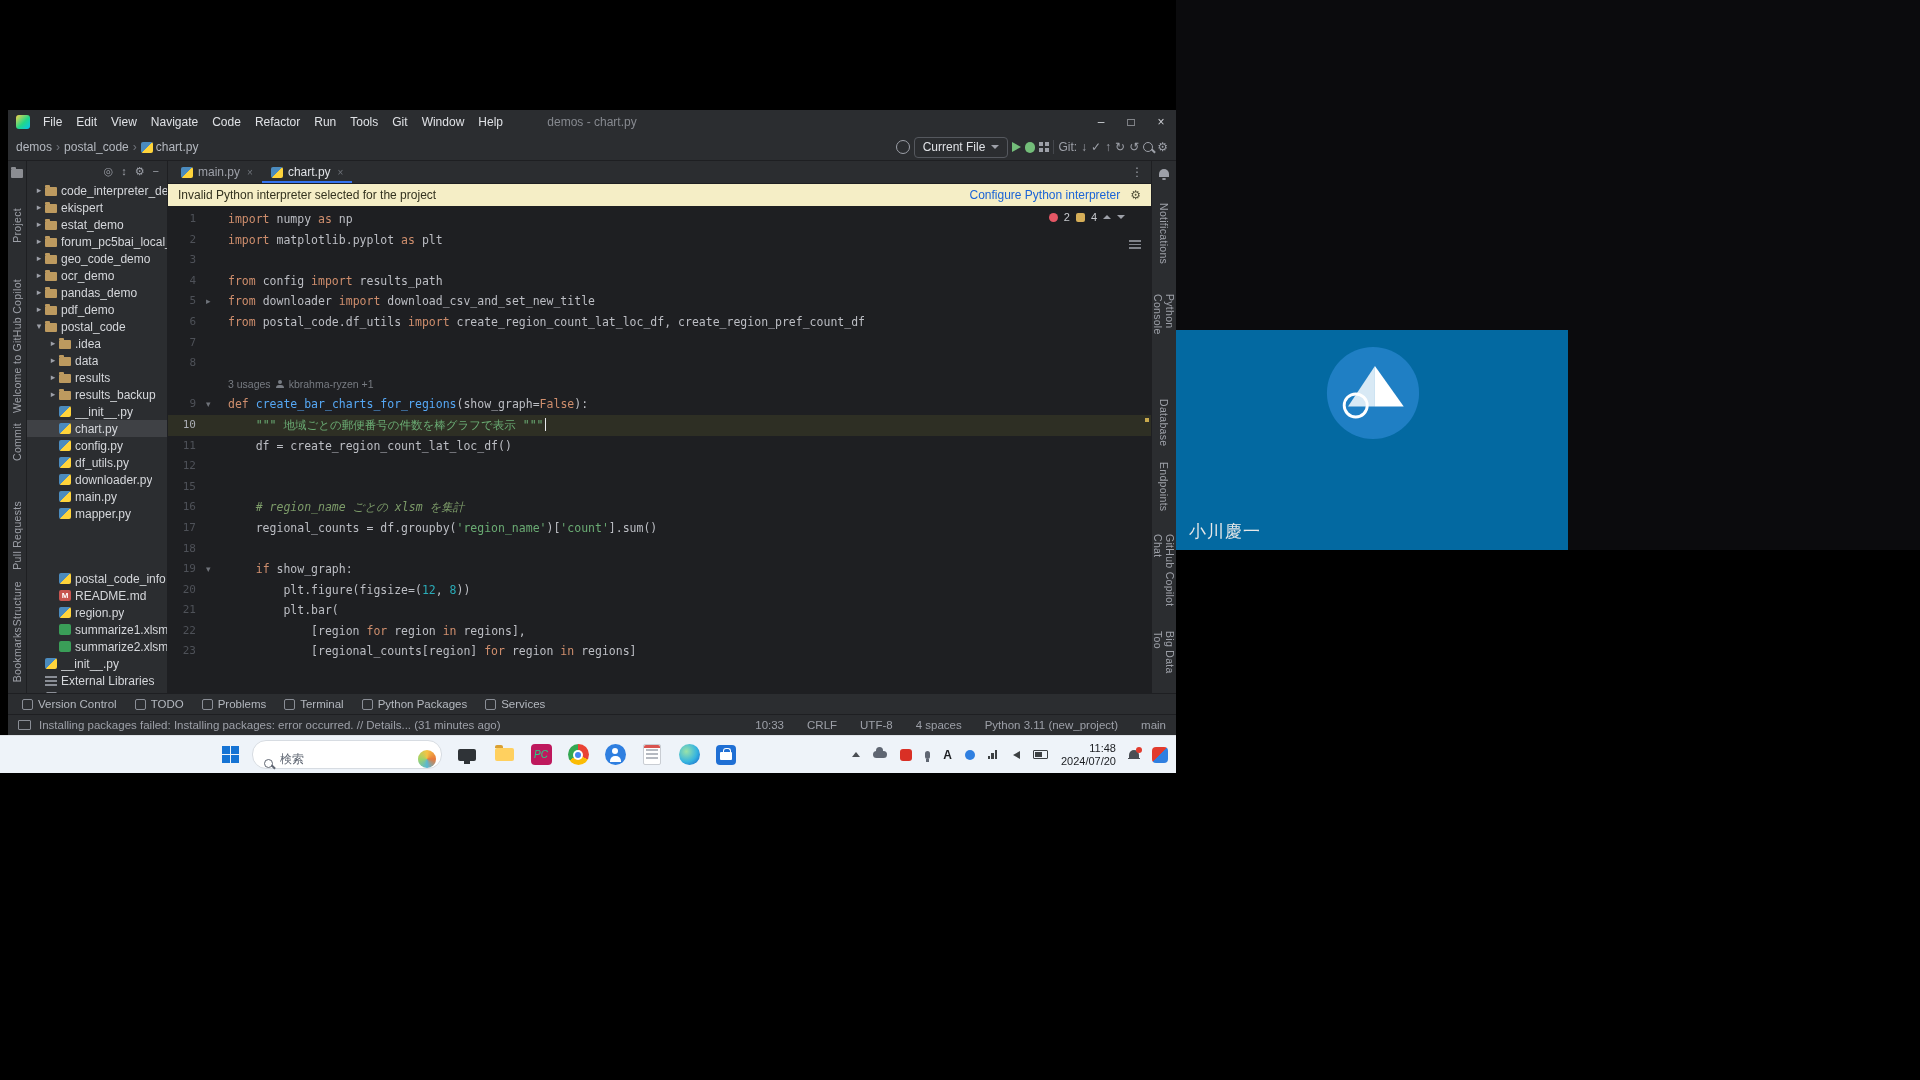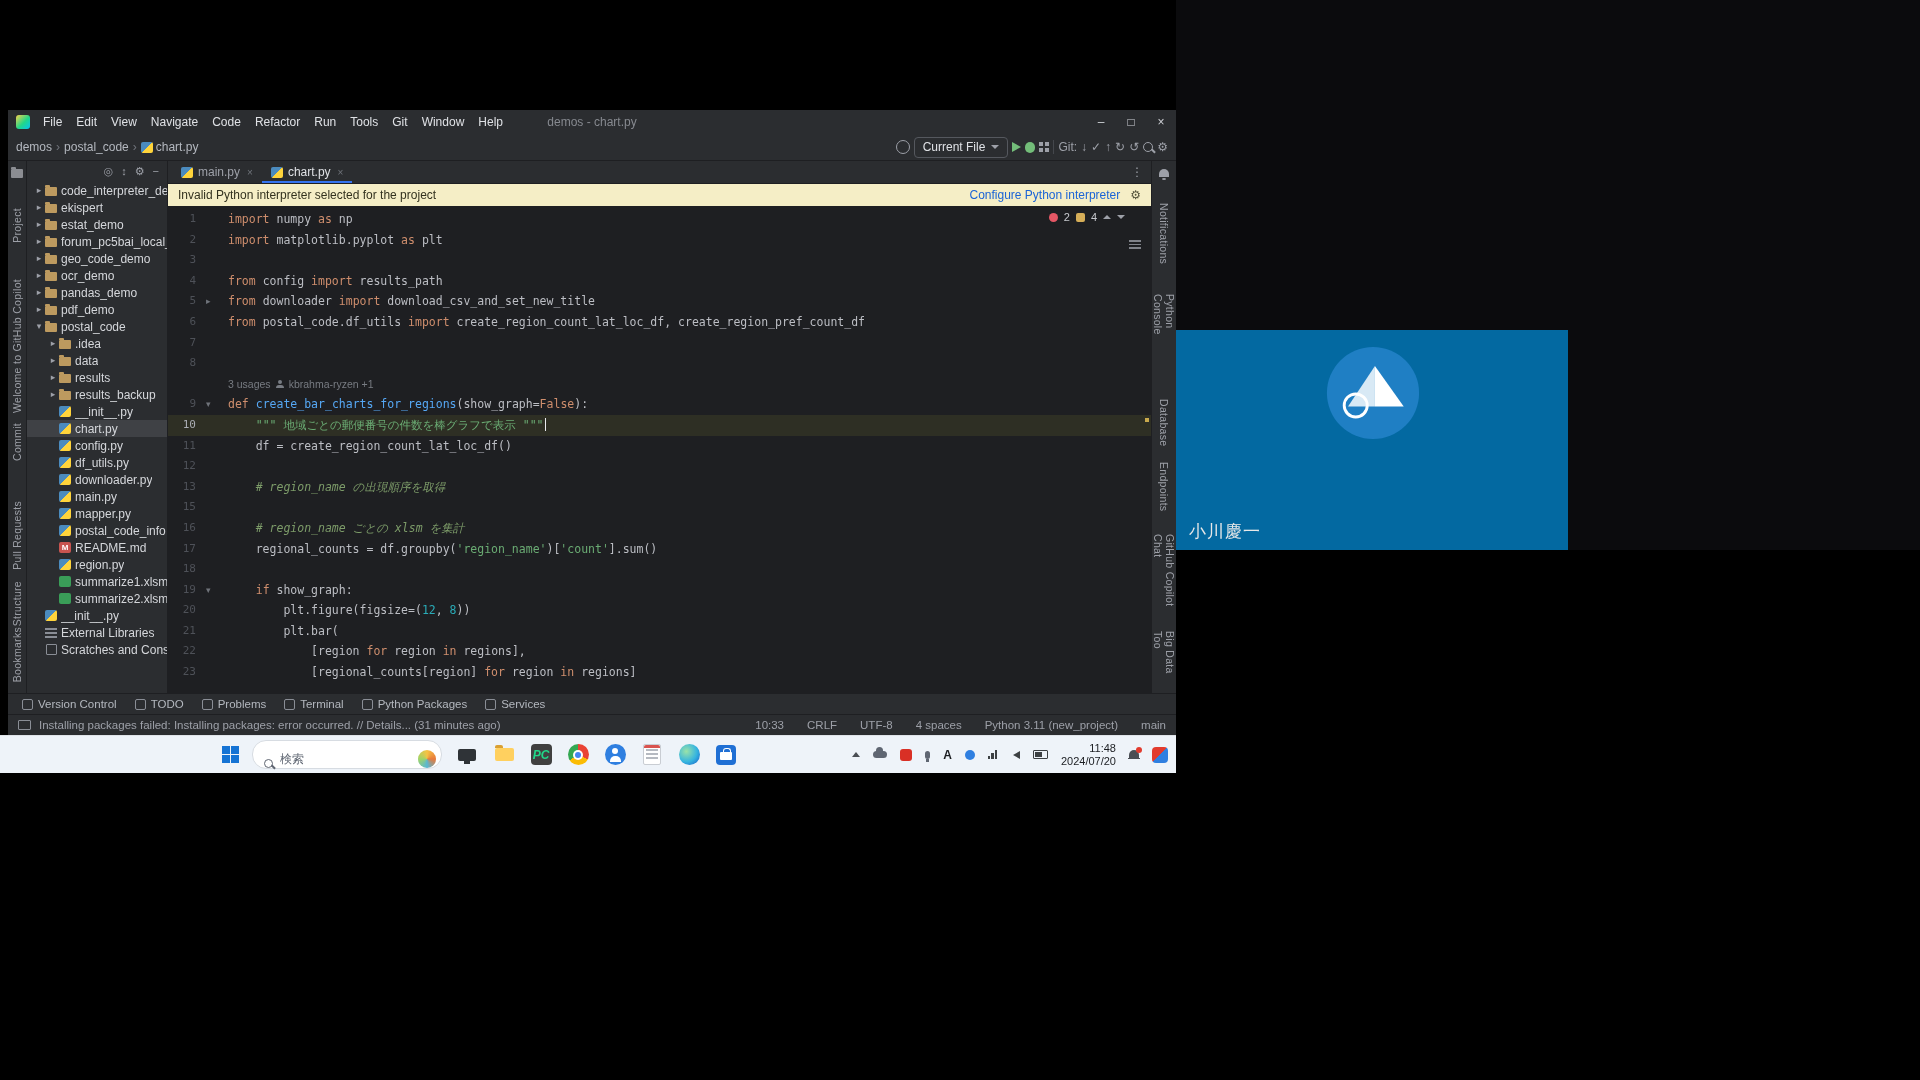--- a/index.html
+++ b/index.html
@@ -143,22 +143,22 @@
              display:flex;align-items:flex-end;gap:7px;padding:0 5px 0 11px;}
   .mag{width:7px;height:7px;border:1.6px solid #5f6672;border-radius:50%;position:relative;flex:0 0 auto;}
   .mag::after{content:"";position:absolute;left:6px;top:6px;width:5px;height:1.6px;background:#5f6672;transform:rotate(45deg);}
   .tk-search-label{font-size:12px;color:#5f6672;flex:1 1 auto;}
   .tk-weather{width:18px;height:18px;border-radius:50%;background:conic-gradient(#f6c344,#e8793a,#58b7d4,#9fd468,#f6c344);}
   .tk-app{width:24px;height:24px;position:relative;display:flex;align-items:center;justify-content:center;}
   .a-monitor i{width:18px;height:12px;background:#2f3337;border-radius:2px;display:block;position:relative;}
   .a-monitor i::after{content:"";position:absolute;left:6px;bottom:-3px;width:6px;height:3px;background:#2f3337;}
   .a-folder i{width:19px;height:13px;background:#ffd05f;border-radius:2px;display:block;position:relative;}
   .a-folder i::before{content:"";position:absolute;top:-3px;left:0;width:8px;height:3px;background:#d9a033;border-radius:2px 2px 0 0;}
-  .a-pycharm i{width:21px;height:21px;background:#404040;border-radius:4px;display:flex;align-items:center;justify-content:center;
-               color:#21d789;font-size:12px;font-weight:bold;}
+  .a-pycharm i{width:21px;height:21px;background:#be185d;border-radius:4px;display:flex;align-items:center;justify-content:center;
+               color:#21d789;font-size:10px;font-weight:normal;}
   .a-chrome i{width:21px;height:21px;border-radius:50%;display:block;position:relative;
               background:conic-gradient(#ea4335 0 33%,#fbbc05 33% 66%,#34a853 66% 100%);}
   .a-chrome i::before{content:"";position:absolute;left:5.5px;top:5.5px;width:10px;height:10px;border-radius:50%;background:#fff;}
   .a-chrome i::after{content:"";position:absolute;left:7.5px;top:7.5px;width:6px;height:6px;border-radius:50%;background:#4285f4;}
   .a-people i{width:21px;height:21px;border-radius:50%;background:#2f7fe0;display:block;position:relative;}
   .a-people i::before{content:"";position:absolute;left:7.5px;top:4px;width:6px;height:6px;border-radius:50%;background:#fff;}
   .a-people i::after{content:"";position:absolute;left:5px;top:11.5px;width:11px;height:6px;border-radius:5px 5px 0 0;background:#fff;}
   .a-notes i{width:16px;height:19px;background:#fff;border:1px solid #c9cdd3;border-radius:2px;display:block;position:relative;}
   .a-notes i::before{content:"";position:absolute;left:2px;top:4px;right:2px;height:1.5px;background:#b6bac1;box-shadow:0 4px 0 #b6bac1,0 8px 0 #b6bac1;}
   .a-notes i::after{content:"";position:absolute;left:0;top:0;right:0;height:3px;background:#d9534f;border-radius:2px 2px 0 0;}
@@ -367,21 +367,21 @@
               <div class="trow" style="padding-left: 20px;">
                 <span class="chev"></span>
                 <span class="ti ti-py"></span>
                 <span class="tlabel">main.py</span>
               </div>
               <div class="trow" style="padding-left: 20px;">
                 <span class="chev"></span>
                 <span class="ti ti-py"></span>
                 <span class="tlabel">mapper.py</span>
               </div>
-              <div class="trow" style="padding-left: 20px;">
+              <div class="trow" style="padding-left: 20px; margin-top: 48px;">
                 <span class="chev"></span>
                 <span class="ti ti-py"></span>
                 <span class="tlabel">postal_code_info</span>
               </div>
               <div class="trow" style="padding-left: 20px;">
                 <span class="chev"></span>
                 <span class="ti ti-md"></span>
                 <span class="tlabel">README.md</span>
               </div>
               <div class="trow" style="padding-left: 20px;">
@@ -462,21 +462,20 @@
               <div class="crow"><span class="ln">8</span><span class="ctext"></span></div>
               <div class="crow hintrow" style="padding-left: 60px;">
                 <span>3 usages</span>
                 <span class="hint-person"></span>
                 <span>kbrahma-ryzen +1</span>
               </div>
               <div class="crow"><span class="ln">9</span><span class="fold">▾</span><span class="ctext"><span class="tk-kw">def</span><span class="tk-t"> </span><span class="tk-fn">create_bar_charts_for_regions</span><span class="tk-t">(show_graph=</span><span class="tk-kw">False</span><span class="tk-t">):</span></span></div>
               <div class="crow cur"><span class="ln">10</span><span class="ctext"><span class="tk-t">    </span><span class="tk-s">""" 地域ごとの郵便番号の件数を棒グラフで表示 """</span><span class="caret"></span></span></div>
               <div class="crow"><span class="ln">11</span><span class="ctext"><span class="tk-t">    df = create_region_count_lat_loc_df()</span></span></div>
               <div class="crow"><span class="ln">12</span><span class="ctext"></span></div>
-              <div class="crow"><span class="ln">13</span><span class="ctext"><span class="tk-c">    # region_name の出現順序を取得</span></span></div>
               <div class="crow"><span class="ln">15</span><span class="ctext"></span></div>
               <div class="crow"><span class="ln">16</span><span class="ctext"><span class="tk-c">    # region_name ごとの xlsm を集計</span></span></div>
               <div class="crow"><span class="ln">17</span><span class="ctext"><span class="tk-t">    regional_counts = df.groupby(</span><span class="tk-s">'region_name'</span><span class="tk-t">)[</span><span class="tk-s">'count'</span><span class="tk-t">].sum()</span></span></div>
               <div class="crow"><span class="ln">18</span><span class="ctext"></span></div>
               <div class="crow"><span class="ln">19</span><span class="fold">▾</span><span class="ctext"><span class="tk-t">    </span><span class="tk-kw">if</span><span class="tk-t"> show_graph:</span></span></div>
               <div class="crow"><span class="ln">20</span><span class="ctext"><span class="tk-t">        plt.figure(figsize=(</span><span class="tk-n">12</span><span class="tk-t">, </span><span class="tk-n">8</span><span class="tk-t">))</span></span></div>
               <div class="crow"><span class="ln">21</span><span class="ctext"><span class="tk-t">        plt.bar(</span></span></div>
               <div class="crow"><span class="ln">22</span><span class="ctext"><span class="tk-t">            [region </span><span class="tk-kw">for</span><span class="tk-t"> region </span><span class="tk-kw">in</span><span class="tk-t"> regions],</span></span></div>
               <div class="crow"><span class="ln">23</span><span class="ctext"><span class="tk-t">            [regional_counts[region] </span><span class="tk-kw">for</span><span class="tk-t"> region </span><span class="tk-kw">in</span><span class="tk-t"> regions]</span></span></div>
             </div>

